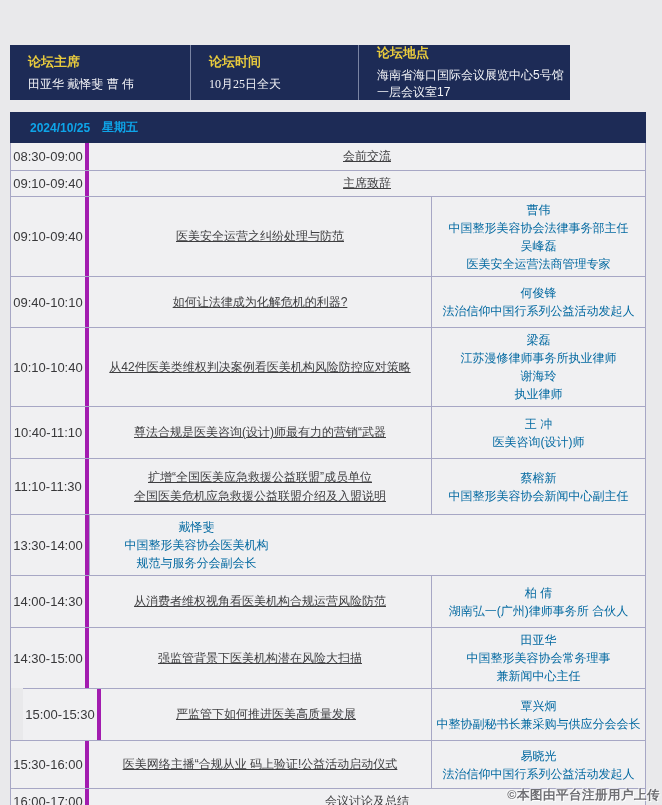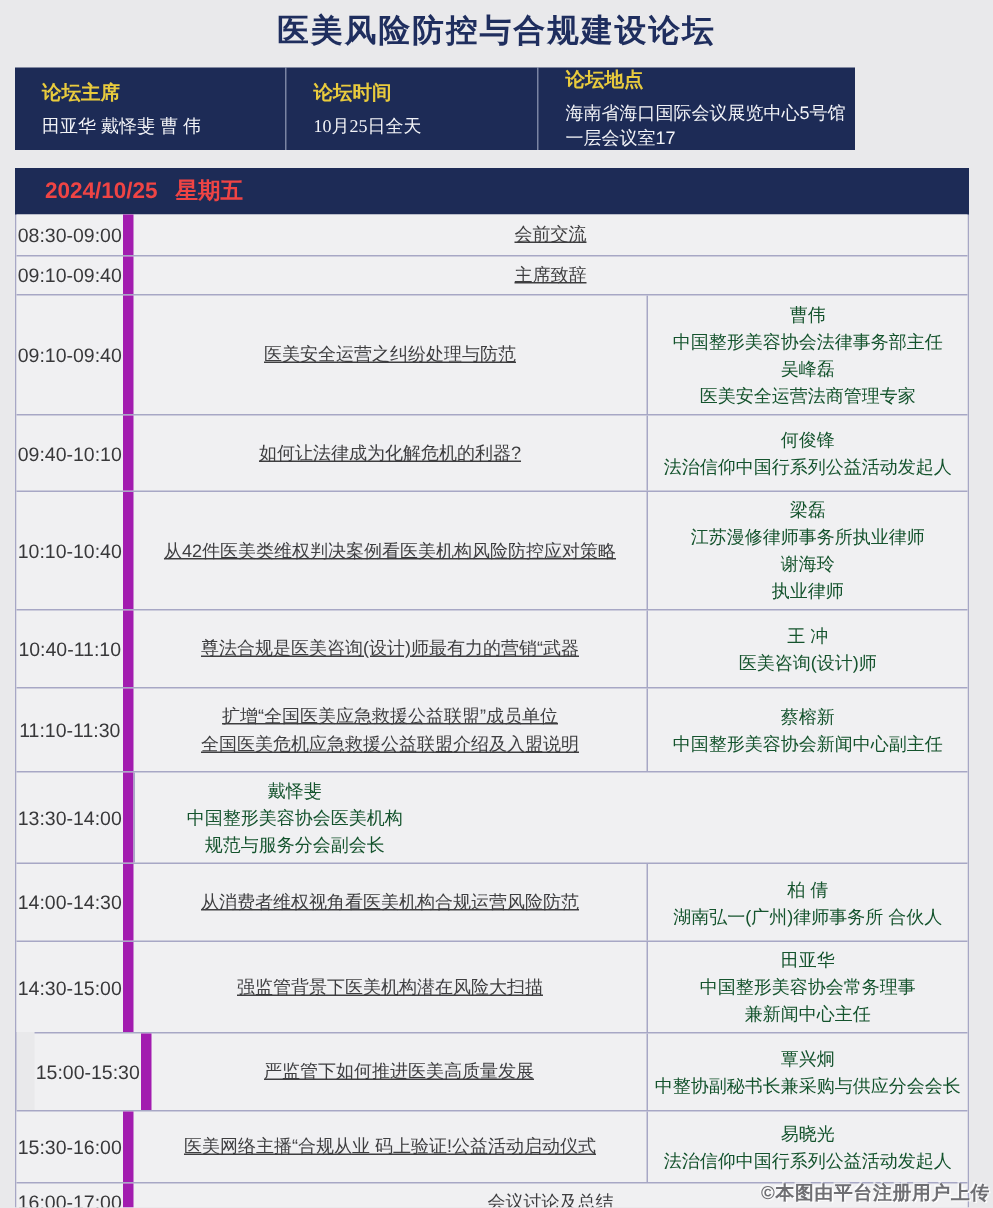--- a/index.html
+++ b/index.html
@@ -30,56 +30,55 @@
   .info-label { color:#e9cb3d; font-weight:bold; font-size:13px; }
   .info-value { color:#f2f3f7; font-size:12px; }
   
   .schedule {
     position:absolute; left:10px; top:112px; width:636px;
     border:1px solid #a7a7c5; border-top:none;
   }
   .date-bar {
     background:#1d2b56; height:31px; margin:0 -1px;
     display:flex; align-items:center; padding-left:20px;
-    color:#ef4444; font-weight:bold; font-size:15px;
+    color:#0ea5e9; font-weight:bold; font-size:12px;
   }
   .date-bar .wd { margin-left:12px; }
   .row { display:flex; background:#f0f0f2; }
   .row + .row { border-top:1px solid #a7a7c5; }
   .cell-time {
-    width:78px; flex:none; border-right:7px solid #a21caf;
+    width:78px; flex:none; border-right:4px solid #a21caf;
     display:flex; align-items:center; justify-content:center;
     font-size:13px; color:#38383a; text-align:center;
   }
   .cell-topic {
     flex:1; display:flex; flex-direction:column;
     align-items:center; justify-content:center;
     font-size:12px; color:#3e3e40; text-align:center;
     line-height:19px; padding:3px 6px;text-decoration:underline;
   }
   .cell-speaker {
     width:214px; flex:none; border-left:1px solid #a7a7c5;
     display:flex; flex-direction:column;
     align-items:center; justify-content:center;
-    font-size:12px; color:#14532d; text-align:center;
+    font-size:12px; color:#0369a1; text-align:center;
     line-height:18px; padding:3px 2px;
   }
   .watermark {
     position:absolute; right:2px; bottom:1px;
     font-size:12.5px; font-weight:bold; color:#6f6f73;
     letter-spacing:0.5px;
     text-shadow:1px 1px 0 rgba(255,255,255,0.95), -1px -1px 0 rgba(255,255,255,0.6);
   }
 </style>
 </head>
 <body>
 
 <div class="page">
 
-  <div class="title">医美风险防控与合规建设论坛</div>
 
   <div class="info-bar">
     <div class="info-cell c1">
       <div class="info-label">论坛主席</div>
       <div class="info-value">田亚华 戴怿斐 曹 伟</div>
     </div>
     <div class="info-cell c2">
       <div class="info-label">论坛时间</div>
       <div class="info-value">10月25日全天</div>
     </div>

